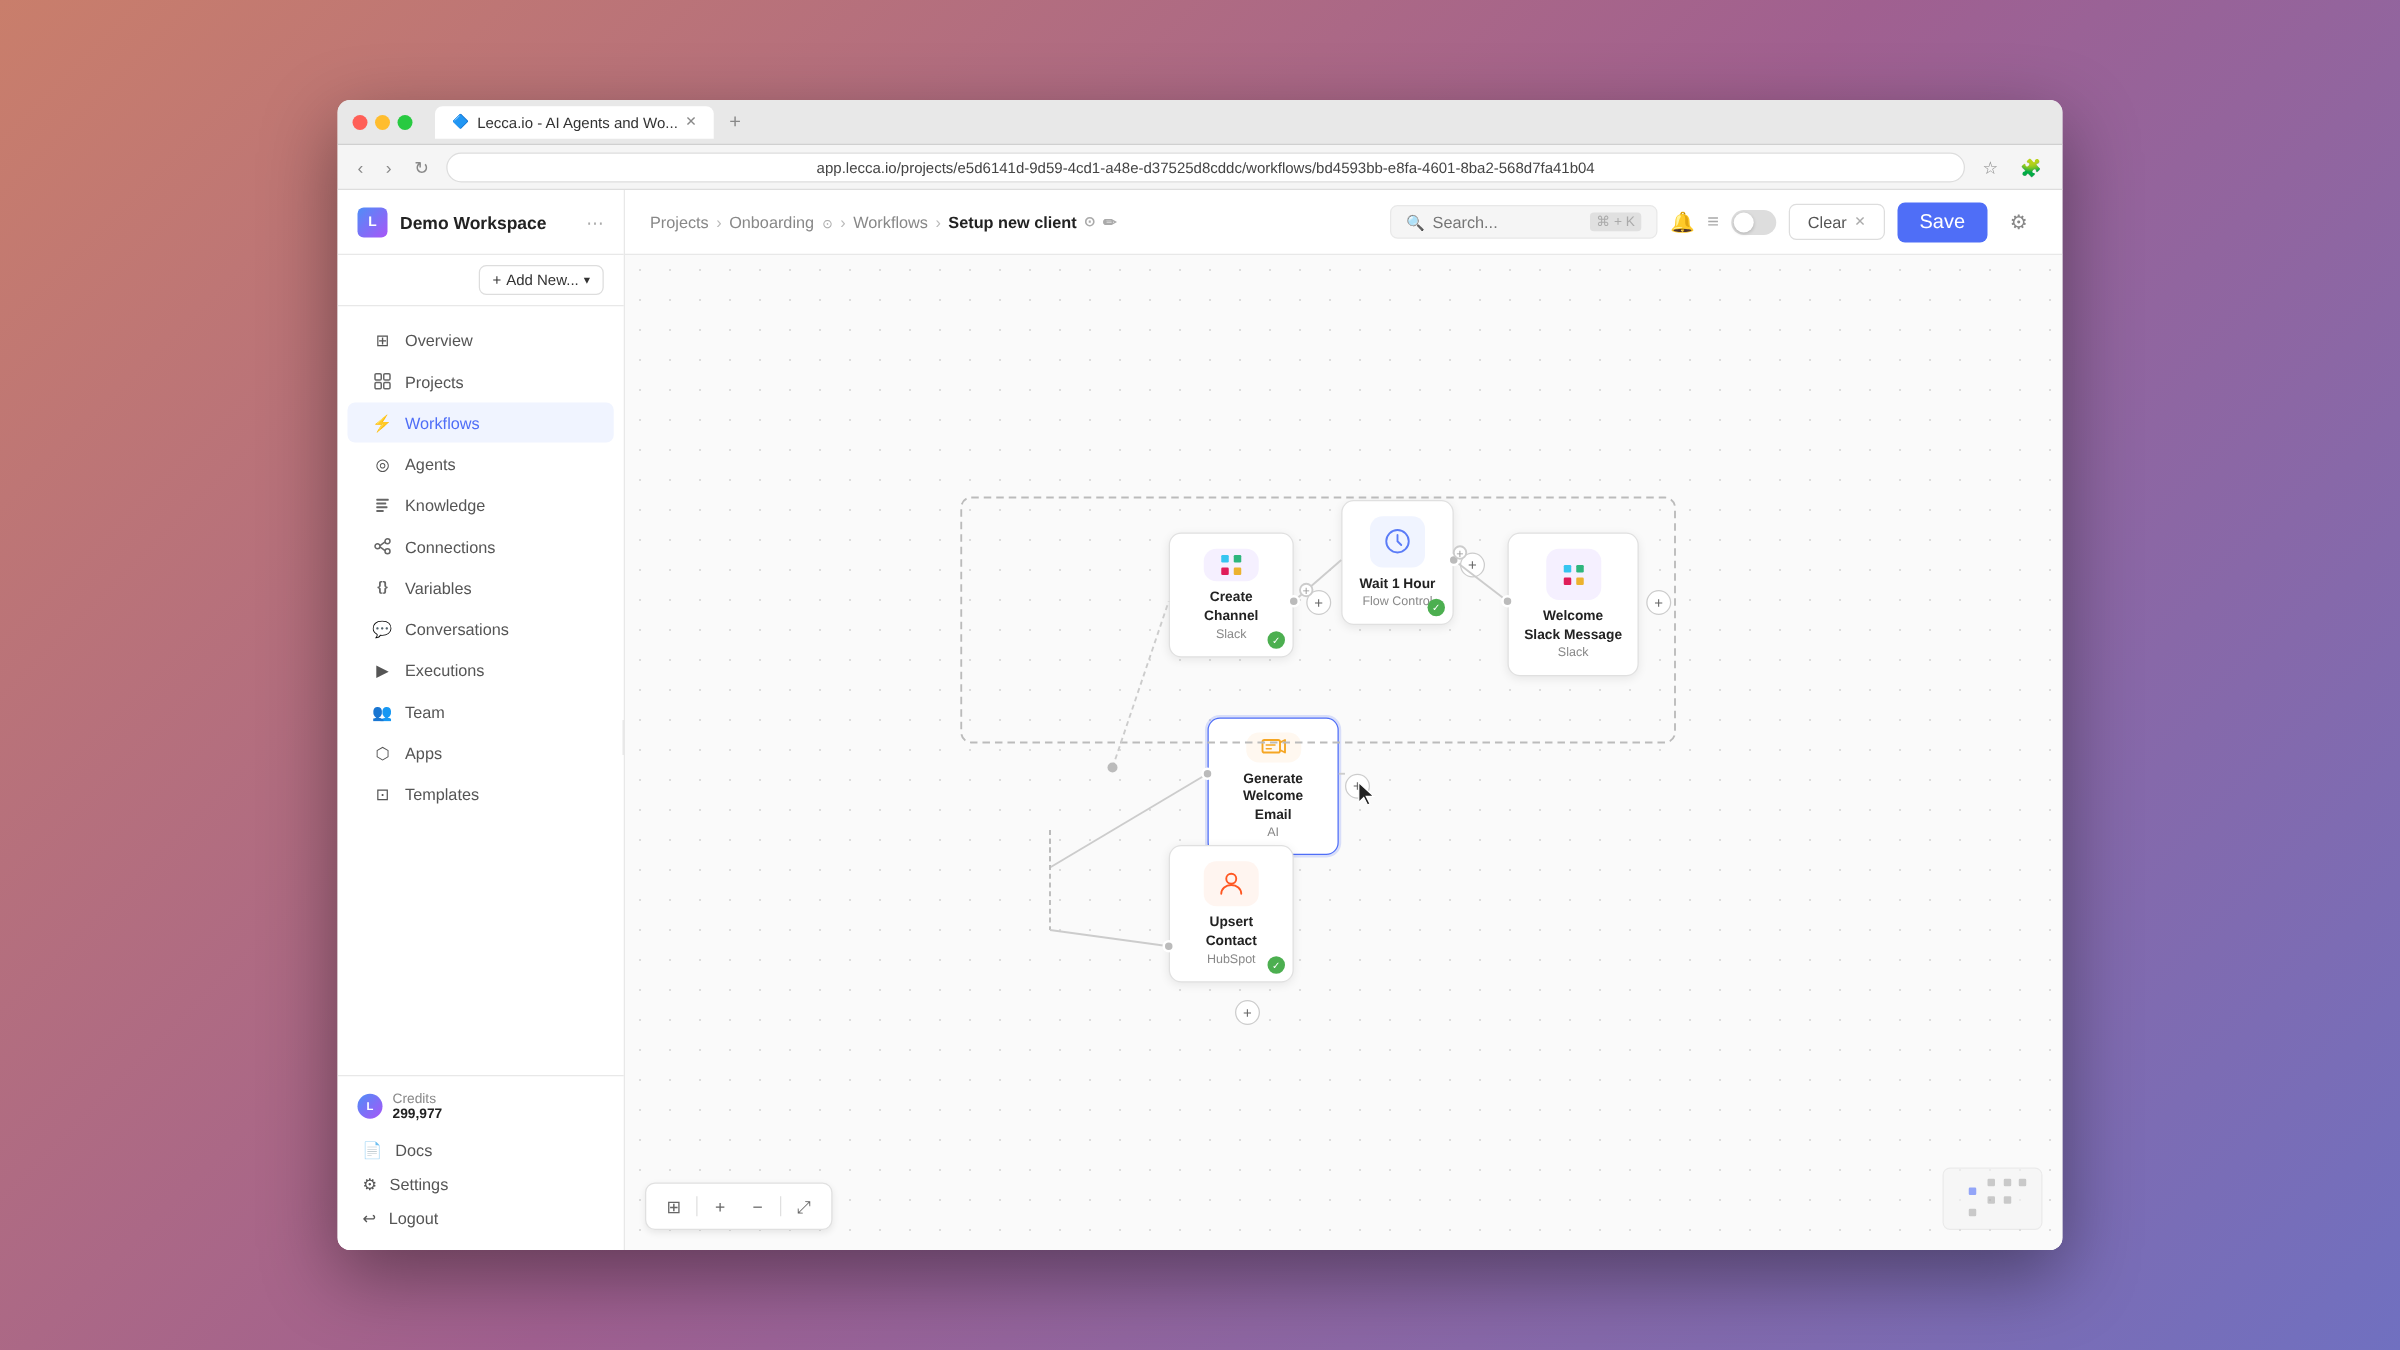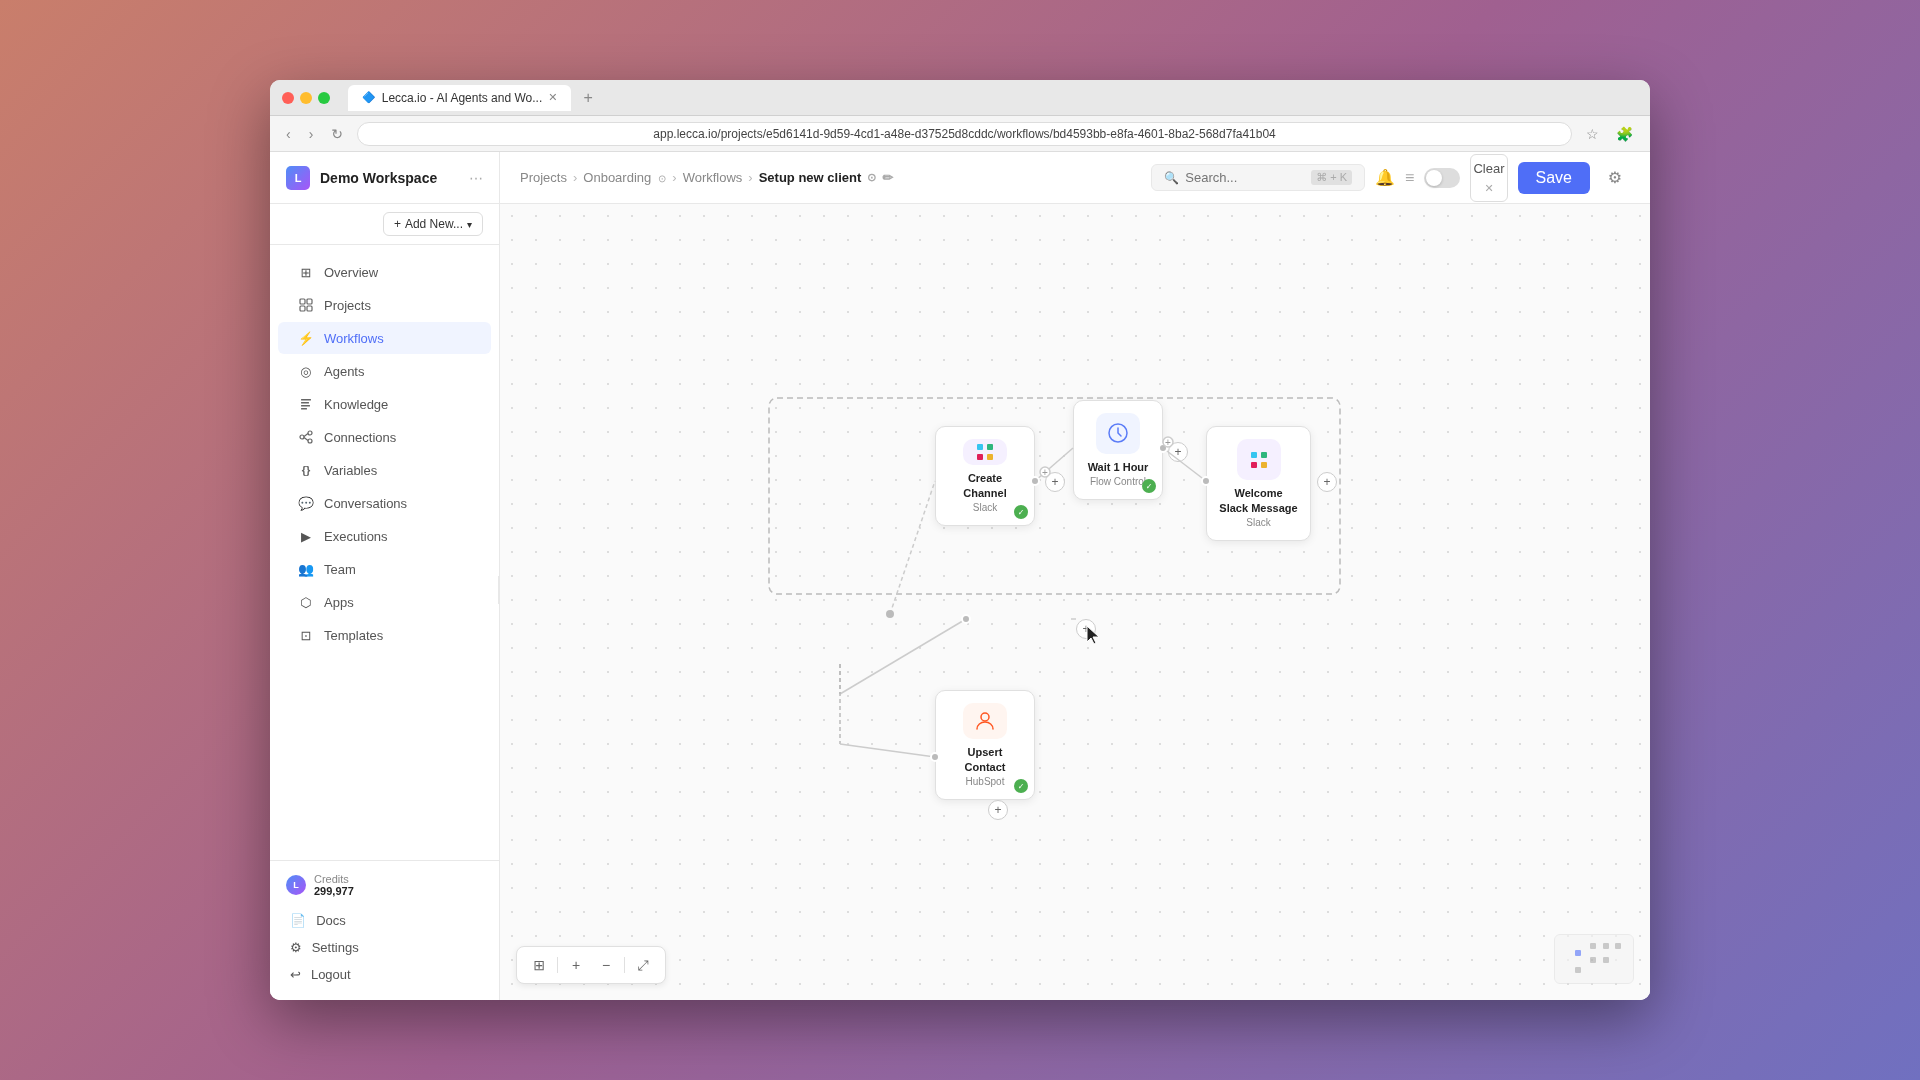--- a/index.html
+++ b/index.html
@@ -281,28 +281,27 @@
       background: white;
       border-radius: 50%;
       top: 2px; left: 2px;
       box-shadow: 0 1px 3px rgba(0,0,0,0.2);
     }
 
     .clear-btn {
       display: flex;
       align-items: center;
       gap: 6px;
-      padding: 6px 2px;
+      padding: 6px 14px;
       border: 1px solid #ddd;
       border-radius: 6px;
       background: #fff;
       font-size: 13px;
       color: #555;
       cursor: pointer;
-      flex-direction: column;
     }
 
     .save-btn {
       padding: 7px 18px;
       background: #4f6ef7;
       color: white;
       border: none;
       border-radius: 6px;
       font-size: 16px;
       font-weight: 500;
@@ -704,24 +703,36 @@
               <rect x="5" y="5" width="6" height="6" rx="1" fill="#36C5F0"></rect>
               <rect x="15" y="5" width="6" height="6" rx="1" fill="#2EB67D"></rect>
               <rect x="5" y="15" width="6" height="6" rx="1" fill="#E01E5A"></rect>
               <rect x="15" y="15" width="6" height="6" rx="1" fill="#ECB22E"></rect>
             </svg>
           </div>
           <div class="node-title">Welcome Slack Message</div>
           <div class="node-subtitle">Slack</div>
         </div>
 
+        <div class="node node-selected" id="node-generate-email" style="left: 466px; top: 370px; width: 105px; height: 110px;">
+          <div class="node-icon" style="background: #fff8f0; width:44px; height:44px; border-radius:10px;">
+            <svg width="24" height="24" viewBox="0 0 24 24" fill="none">
+              <rect x="3" y="6" width="14" height="10" rx="1.5" stroke="#f5a623" stroke-width="1.5"></rect>
+              <path d="M17 8l4-2v10l-4-2" stroke="#f5a623" stroke-width="1.5" stroke-linejoin="round"></path>
+              <line x1="6" y1="10" x2="13" y2="10" stroke="#f5a623" stroke-width="1.2" stroke-linecap="round"></line>
+              <line x1="6" y1="13" x2="10" y2="13" stroke="#f5a623" stroke-width="1.2" stroke-linecap="round"></line>
+            </svg>
+          </div>
+          <div class="node-title">Generate Welcome Email</div>
+          <div class="node-subtitle">AI</div>
+        </div>
 
         <div class="node-add-btn" style="left: 576px; top: 415px;">+</div>
 
-        <div class="node" id="node-upsert-contact" style="left: 435px; top: 486px; width: 100px; height: 110px;">
+        <div class="node" id="node-upsert-contact" style="left: 435px; top: 472px; width: 100px; height: 110px;">
           <div class="node-icon" style="background: #fff5f0; width:44px; height:44px; border-radius:10px;">
             <svg width="24" height="24" viewBox="0 0 24 24" fill="none">
               <circle cx="12" cy="8" r="4" stroke="#FF5722" stroke-width="1.5"></circle>
               <path d="M4 20c0-4 3.6-7 8-7s8 3 8 7" stroke="#FF5722" stroke-width="1.5" stroke-linecap="round"></path>
             </svg>
           </div>
           <div class="node-title">Upsert Contact</div>
           <div class="node-subtitle">HubSpot</div>
           <div class="node-check">✓</div>
         </div>

